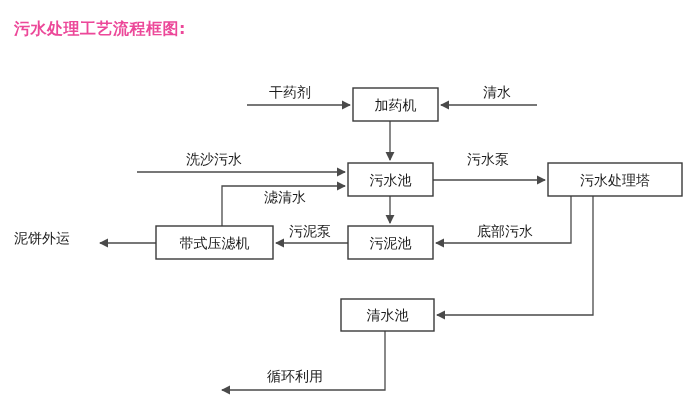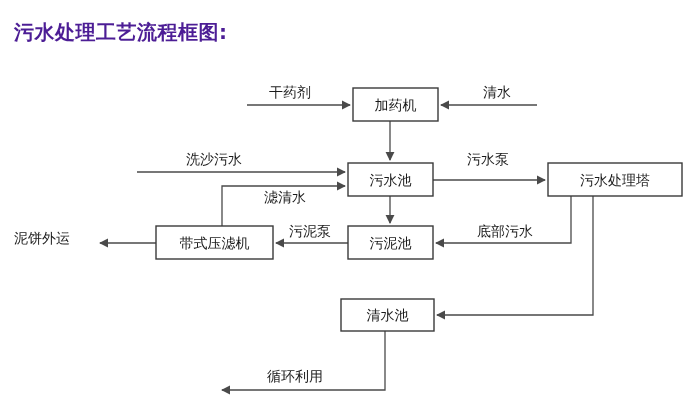--- a/index.html
+++ b/index.html
@@ -12,23 +12,23 @@
     width: 700px;
     height: 420px;
     background: #ffffff;
     overflow: hidden;
     font-family: "DejaVu Sans", "Liberation Sans", sans-serif;
   }
   #title {
     position: absolute;
     left: 14px;
     top: 19px;
-    font-size: 20px;
+    font-size: 16px;
     font-weight: bold;
-    color: #4c1d95;
+    color: #ec4899;
     letter-spacing: 0.5px;
     white-space: nowrap;
   }
   svg#diagram {
     position: absolute;
     left: 0;
     top: 0;
     width: 700px;
     height: 420px;
   }

